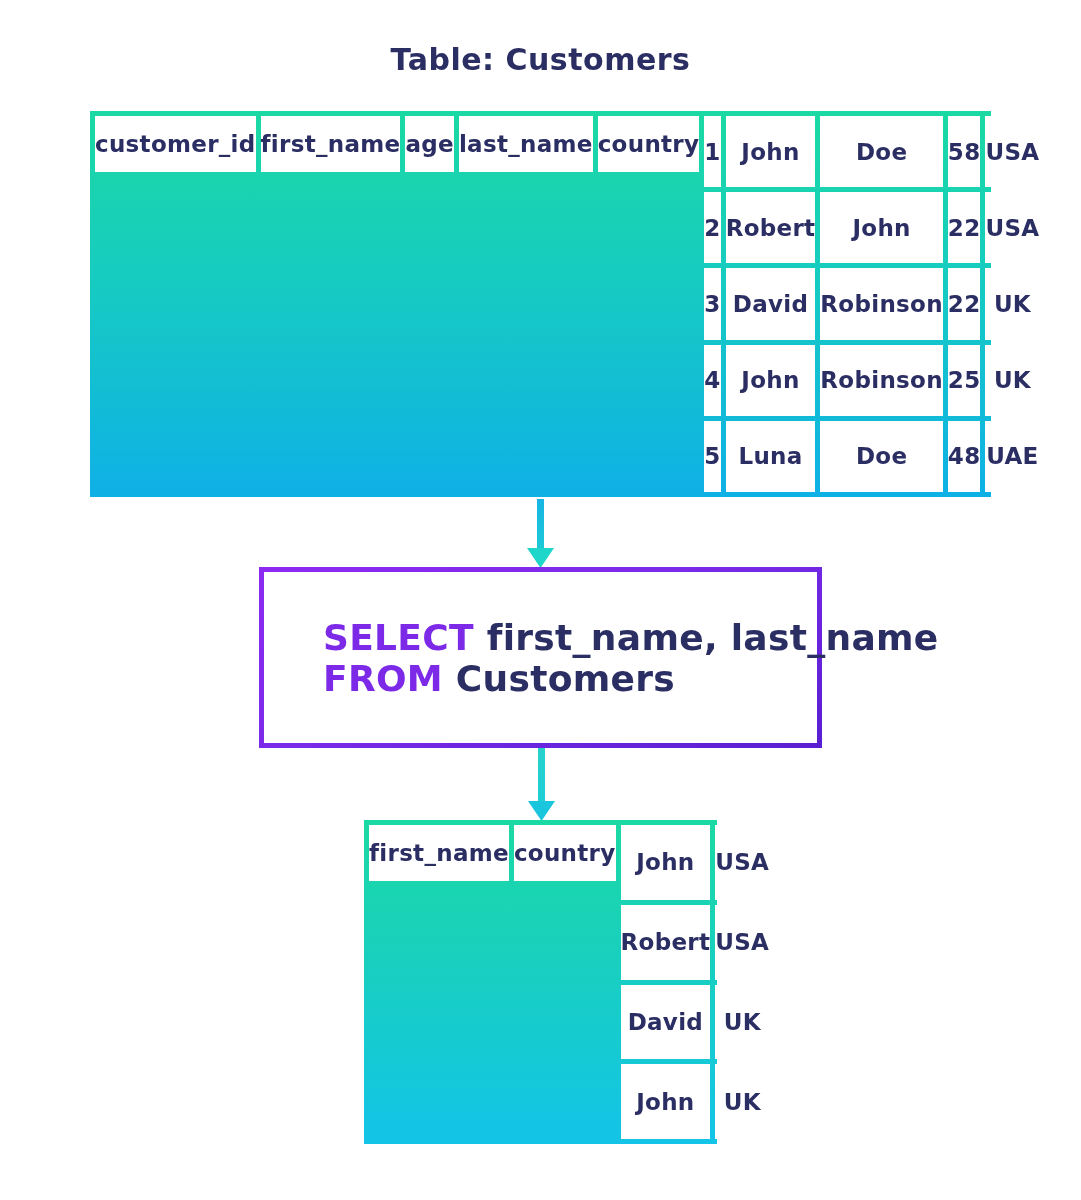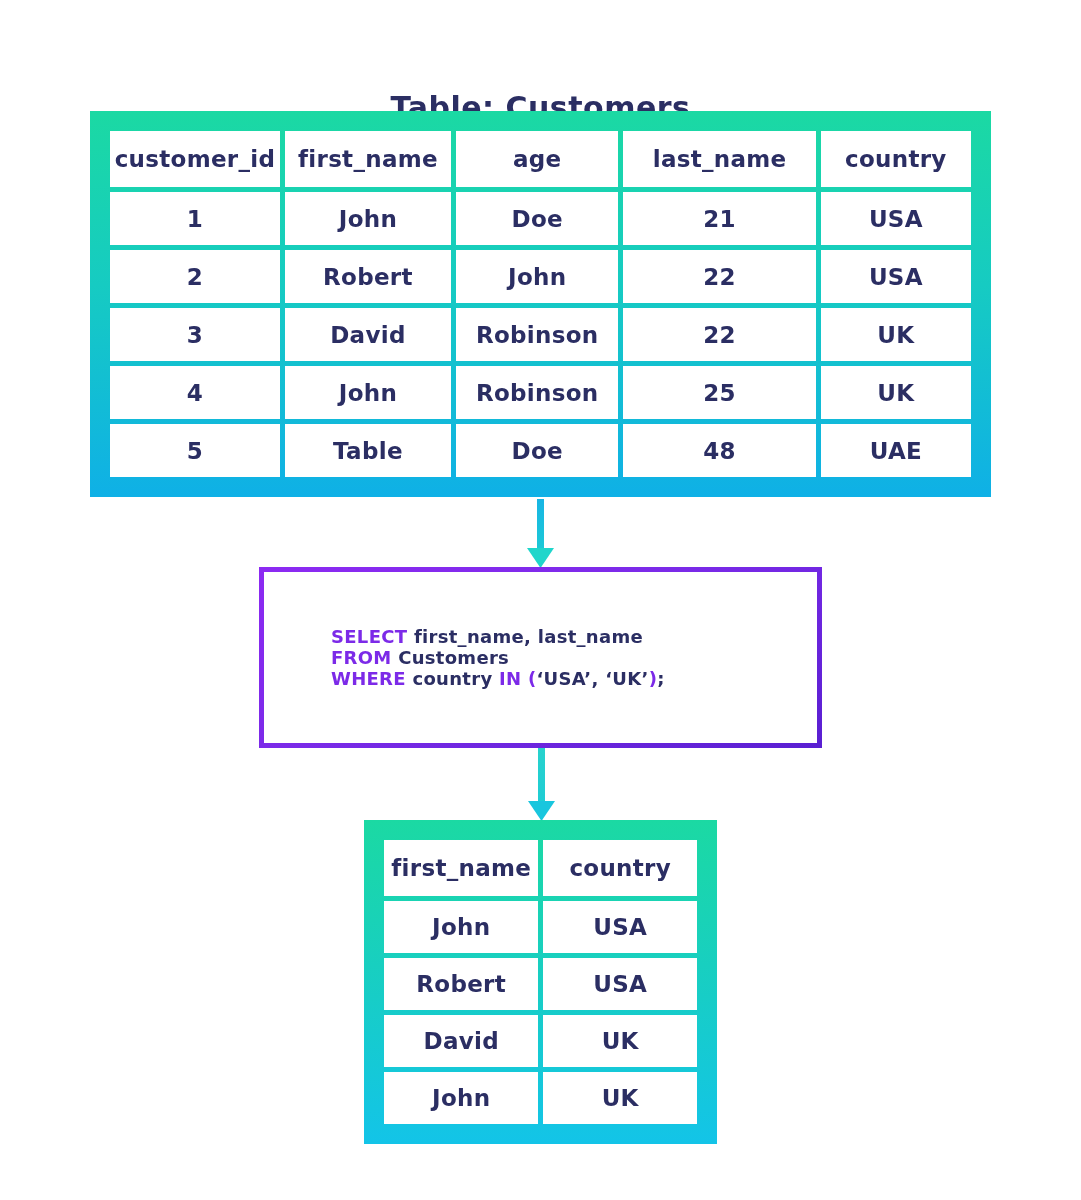--- a/index.html
+++ b/index.html
@@ -6,27 +6,26 @@
   body { background:#ffffff; font-family:"DejaVu Sans","Liberation Sans",sans-serif; }
   .canvas {
     position:relative; width:1081px; height:1200px; background:#ffffff; overflow:hidden;
     color:#2b2e63;
   }
 
   .page-title {
     position:absolute; left:0; top:42px; width:100%;
     text-align:center; font-size:30px; font-weight:800; letter-spacing:0.5px;
     color:#2b2e63;
-    margin-top:48px;
   }
 
   
   .gtable {
-    position:absolute; display:flex; flex-direction:column;
-    padding:20px; gap:5px;
+    position:absolute; display:flex; flex-direction:row;
+    padding:5px; gap:5px;
   }
   .gtable-large {
     left:90px; top:111px; width:901px; height:386px;
     background:linear-gradient(to bottom,#1bd9a3 0%,#17c9c4 45%,#0fб0e6 100%);
     background:linear-gradient(to bottom,#1bd9a3 0%,#16cbc2 45%,#0fb0e6 100%);
   }
   .gtable-small {
     left:364px; top:820px; width:353px; height:324px;
     background:linear-gradient(to bottom,#1bd9a3 0%,#18cfc0 45%,#13c4e8 100%);
   }
@@ -55,21 +54,21 @@
   .arrow-2 .head { background:#19c6de; }
 
   
   .sql-box {
     position:absolute; left:259px; top:567px; width:563px; height:181px;
     border:5px solid #7c2ae8;
     border-image:linear-gradient(155deg,#8c2af2 0%,#7a2ae8 45%,#5a1fd2 100%) 1;
     display:flex; flex-direction:column; justify-content:center;
     padding-left:59px; gap:10px;
   }
-  .sql-line { font-size:18px; letter-spacing:0.3px; white-space:pre;margin-left:8px; }
+  .sql-line { font-size:36px; letter-spacing:0.3px; white-space:pre; }
   .sql-line .kw { color:#7c2ae8; font-weight:800; }
   .sql-line .pl { color:#2b2e63; font-weight:600; }
 </style>
 </head>
 <body>
 
 <div class="canvas">
 
   <div class="page-title">Table: Customers</div>
 
@@ -87,21 +86,21 @@
         <div class="cell">country</div>
       </div>
     <div class="grow body cols-large">
 
         <div class="cell">1</div>
 
         <div class="cell">John</div>
 
         <div class="cell">Doe</div>
 
-        <div class="cell">21</div>
+        <div class="cell">58</div>
 
         <div class="cell">USA</div>
 
         <div class="cell">2</div>
 
         <div class="cell">Robert</div>
 
         <div class="cell">John</div>
 
         <div class="cell">22</div>
@@ -123,40 +122,39 @@
         <div class="cell">John</div>
 
         <div class="cell">Robinson</div>
 
         <div class="cell">25</div>
 
         <div class="cell">UK</div>
 
         <div class="cell">5</div>
 
-        <div class="cell">Table</div>
+        <div class="cell">Luna</div>
 
         <div class="cell">Doe</div>
 
         <div class="cell">48</div>
 
         <div class="cell">UAE</div>
       </div>
   </div>
 
   <div class="arrow arrow-1">
     <div class="shaft"></div>
     <div class="head"></div>
   </div>
 
   <div class="sql-box">
     <div id="sql-query-text">
         <div class="sql-line"><span class="kw">SELECT </span><span class="pl">first_name, last_name</span></div>
         <div class="sql-line"><span class="kw">FROM </span><span class="pl">Customers</span></div>
-        <div class="sql-line"><span class="kw">WHERE </span><span class="pl">country </span><span class="kw">IN </span><span class="kw">(</span><span class="pl">‘USA’, ‘UK’</span><span class="kw">)</span><span class="pl">;</span></div>
       </div>
   </div>
 
   <div class="arrow arrow-2">
     <div class="shaft"></div>
     <div class="head"></div>
   </div>
 
   <div class="gtable gtable-small">
     <div class="grow head cols-small">

